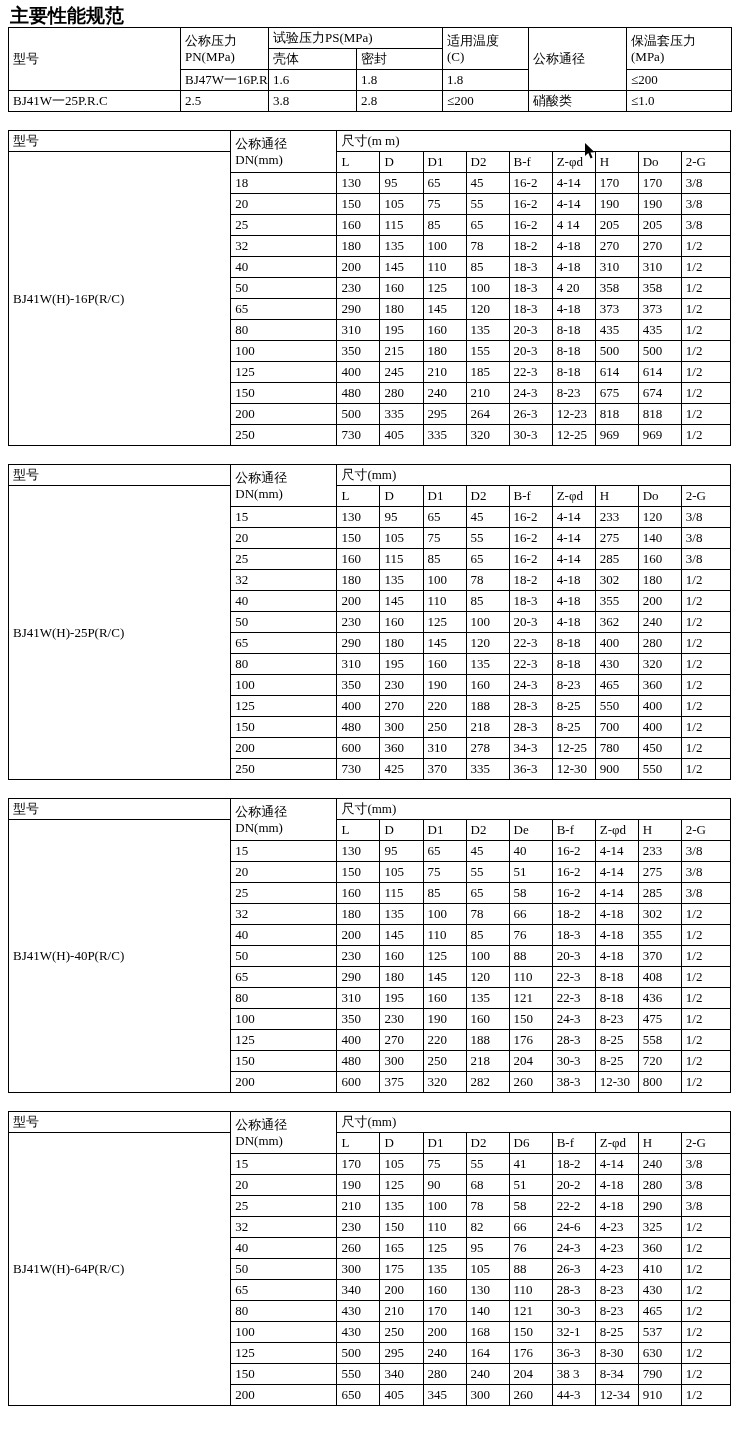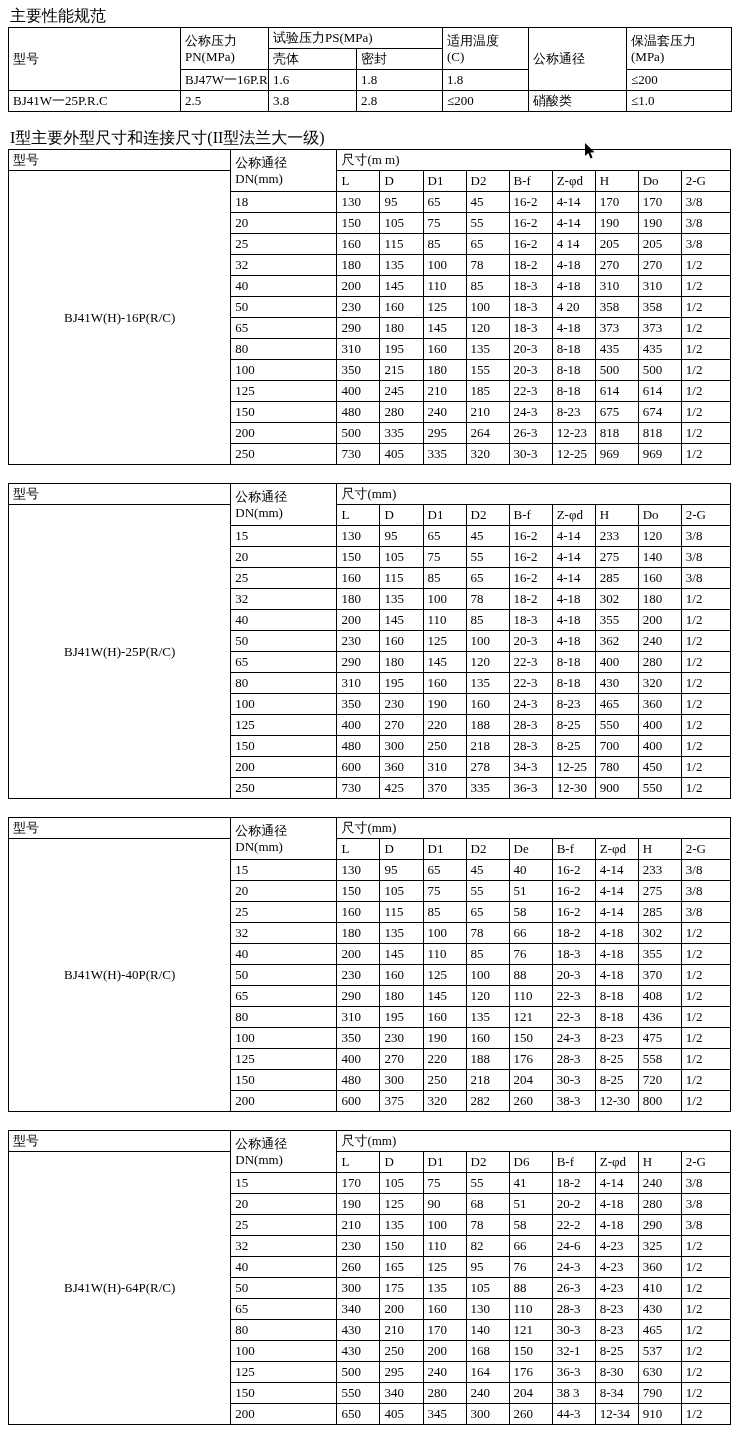--- a/index.html
+++ b/index.html
@@ -12,44 +12,45 @@
     font-family: "Liberation Serif", "DejaVu Serif", serif;
     font-size: 13px;
     color: #000000;
   }
   .page {
     width: 739px;
     box-sizing: border-box;
     padding: 6px 8px 10px 8px;
   }
   .section-title {
-    font-size: 16px;
+    font-size: 19px;
     line-height: 16px;
     margin: 2px 0 3px 2px;
     white-space: nowrap;
+    font-weight: bold;
   }
   table.grid {
     border-collapse: collapse;
     table-layout: fixed;
     width: 723px;
     margin-bottom: 18px;
   }
   table.grid td {
     border: 1px solid #000000;
     padding: 1px 4px;
     font-size: 13px;
     line-height: 16px;
     height: 18px;
     vertical-align: middle;
     white-space: nowrap;
     overflow: hidden;
   }
   td.model-cell {
     vertical-align: middle;
-    text-align: center;
+    text-align: left;
   }
   .wrap { position: relative; }
 </style>
 </head>
 <body>
 
 <div class="page wrap">
 
   <div class="section-title">主要性能规范</div>
 
@@ -99,21 +100,20 @@
           <td>2.5</td>
           <td>3.8</td>
           <td>2.8</td>
           <td>≤200</td>
           <td>硝酸类</td>
           <td>≤1.0</td>
         </tr>
       </tbody>
   </table>
 
-  <div class="section-title">I型主要外型尺寸和连接尺寸(II型法兰大一级)</div>
 
   <div id="dim-tables-container">
       <table class="grid">
         <colgroup>
           <col style="width: 222px;">
           <col style="width: 106px;">
           <col style="width: 43px;">
           <col style="width: 43px;">
           <col style="width: 43px;">
           <col style="width: 43px;">

